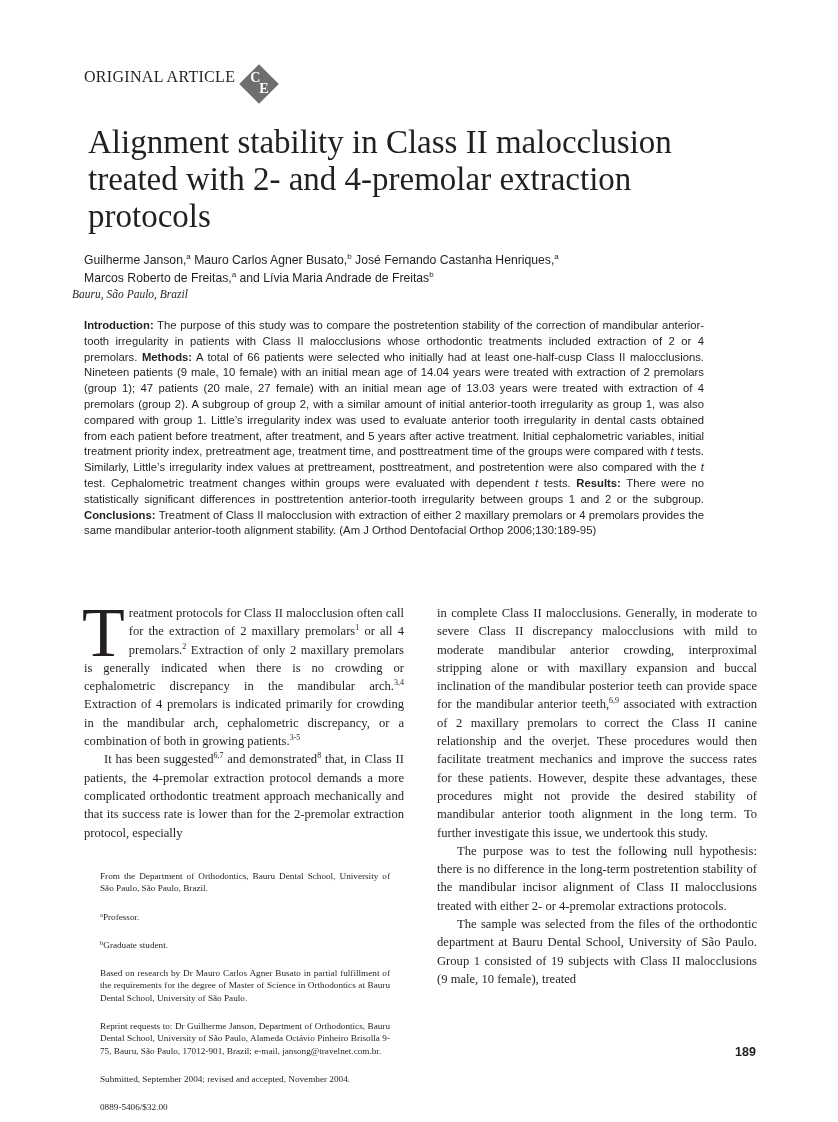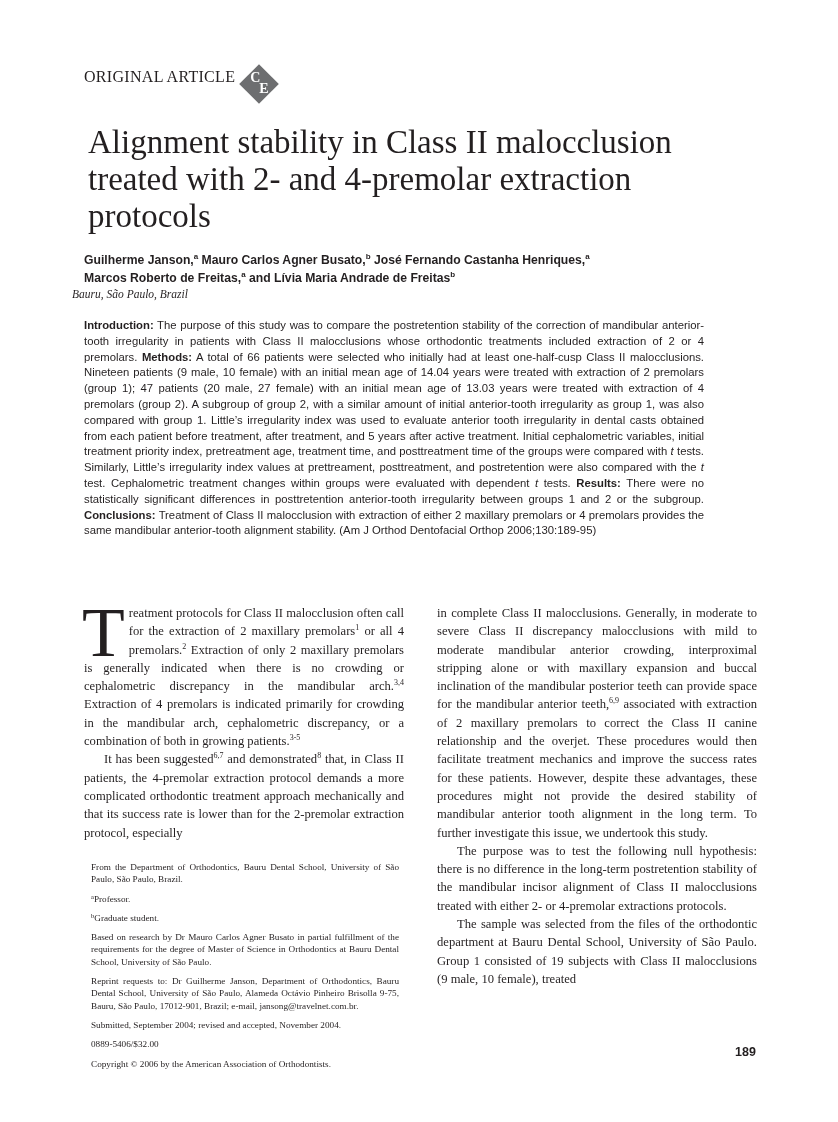--- a/index.html
+++ b/index.html
@@ -8,38 +8,38 @@
   .header { position: absolute; left: 84px; top: 50px; display: flex; align-items: center; }
   .header-label { font-family: "Liberation Serif", serif; font-size: 16px; letter-spacing: 0.3px; color: #231f20; }
   .ce-badge { position: relative; width: 40px; height: 40px; margin-left: 4px; margin-top: 14px; }
   .ce-diamond { position: absolute; left: 6px; top: 6px; width: 28px; height: 28px; background: #6d6e70; transform: rotate(45deg); }
   .ce-c, .ce-e { position: absolute; font-family: "Liberation Serif", serif; color: #ffffff; font-size: 14px; font-weight: bold; }
   .ce-c { left: 11px; top: 6px; }
   .ce-e { left: 20px; top: 17px; }
 
   .title { position: absolute; left: 84px; top: 120px; width: 680px; font-family: "Liberation Serif", serif; font-size: 33px; line-height: 37px; color: #231f20; margin: 4px; font-weight: normal; }
 
-  .authors { position: absolute; left: 84px; top: 251px; width: 640px; font-family: "Liberation Sans", sans-serif; font-weight: bold; font-size: 12.2px; line-height: 18px; color: #231f20; }
+  .authors { position: absolute; left: 84px; top: 251px; width: 640px; font-family: "Liberation Sans", sans-serif; font-weight: normal; font-size: 12.2px; line-height: 18px; color: #231f20; }
   .authors sup { font-size: 8px; vertical-align: 5px; line-height: 0; }
   .location { position: absolute; left: 72px; top: 288px; font-family: "Liberation Serif", serif; font-style: italic; font-size: 11.5px; color: #231f20; }
 
   .abstract { position: absolute; left: 84px; top: 318px; width: 620px; font-family: "Liberation Sans", sans-serif; font-size: 11.3px; line-height: 15.8px; text-align: justify; color: #231f20; }
   .abstract b { font-weight: bold; }
   .abstract i { font-style: italic; }
 
   .col { position: absolute; top: 604px; width: 320px; font-family: "Liberation Serif", serif; font-size: 12.6px; line-height: 18.3px; text-align: justify; color: #231f20; }
   .col-left { left: 84px; }
   .col-right { left: 437px; }
   .col p { margin: 0; }
   .indent { text-indent: 20px; }
   .col sup { font-size: 8px; vertical-align: 5px; line-height: 0; color: #231f20; }
   .dropcap { float: left; font-family: "Liberation Serif", serif; font-size: 70px; line-height: 54px; margin: 2px 4px -4px -2px; color: #231f20; }
 
   .footnotes { position: absolute; left: 84px; top: 854px; width: 322px; font-family: "Liberation Serif", serif; font-size: 9.2px; line-height: 12.3px; text-align: justify; color: #231f20; }
-  .footnotes p { margin: 7px; }
+  .footnotes p { margin: 16px; }
   .footnotes sup { font-size: 6.5px; vertical-align: 3px; line-height: 0; }
 
   .section-heading { font-family: "Liberation Sans", sans-serif; font-weight: bold; font-size: 12px; letter-spacing: 0.2px; margin: 14px 0 6px 0 !important; text-align: left !important; }
 
   .page-number { position: absolute; left: 735px; top: 1045px; font-family: "Liberation Sans", sans-serif; font-weight: bold; font-size: 12.5px; color: #231f20; }
 </style>
 </head>
 <body>
 
 <div class="header">

